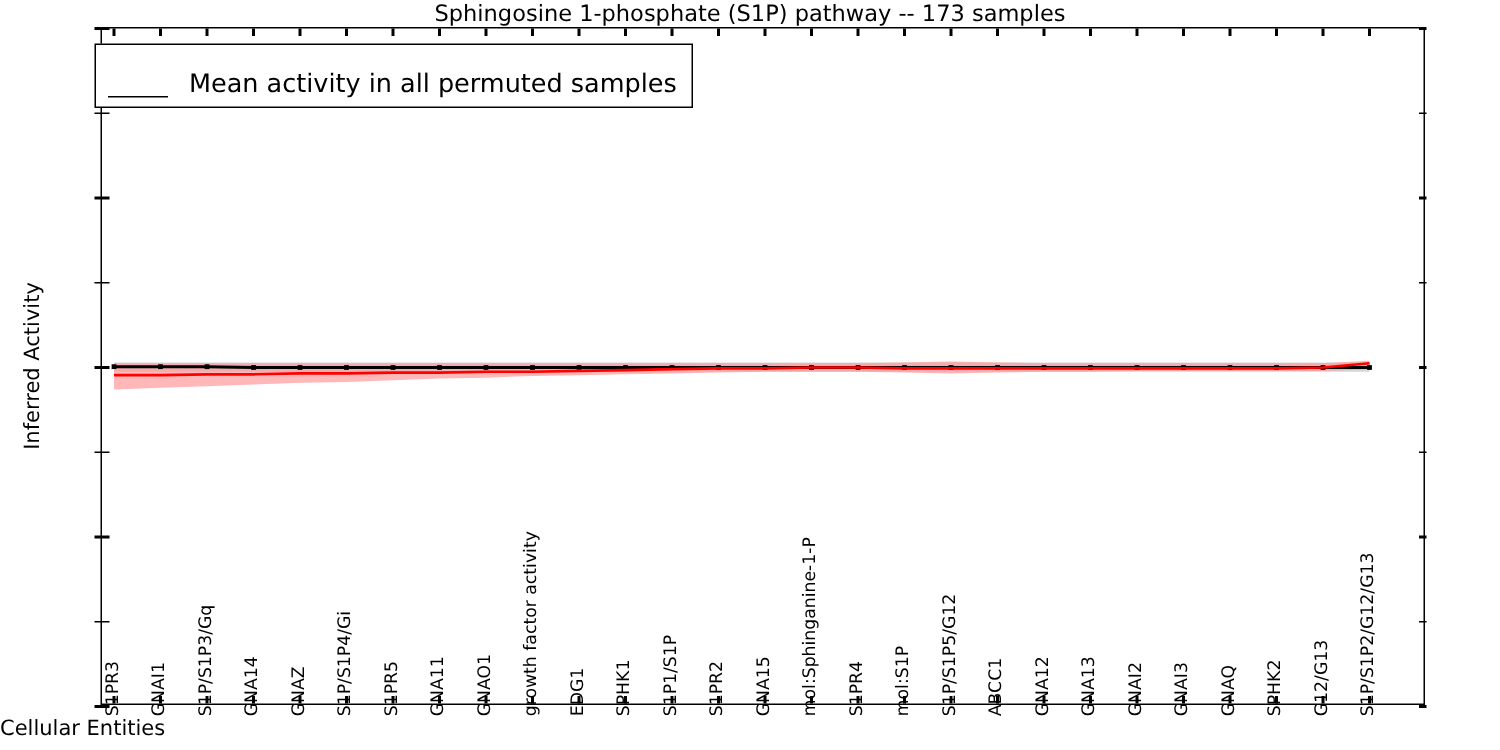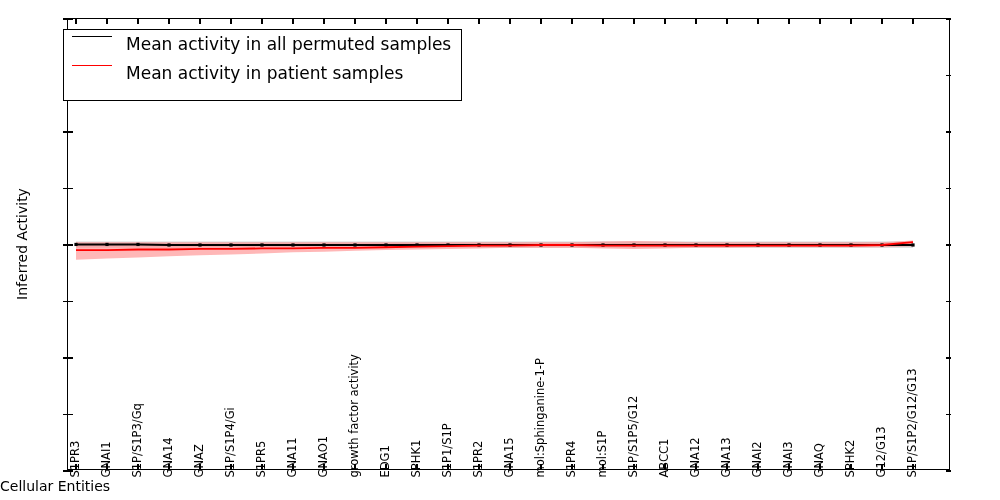--- a/index.html
+++ b/index.html
@@ -23,36 +23,37 @@
   .xtick-mark{position:absolute;bottom:0;width:1.3px;height:5px;background:#000;}
   .xtick-label{position:absolute;font-size:11.5px;line-height:11.5px;
                white-space:nowrap;transform-origin:left bottom;
                transform:rotate(-90deg);}
   .xlabel{position:absolute;left:0;top:478px;width:1000px;text-align:left;
           font-size:14px;white-space:nowrap;}
 
   
   .legend{position:absolute;left:63px;top:29px;border:1.4px solid #000;
           background:#fff;padding:6px 10px 6px 8px;box-sizing:border-box;}
-  .legend-row{display:flex;align-items:flex-start;height:29px;}
+  .legend-row{display:flex;align-items:flex-end;height:29px;}
   .legend-swatch{width:40px;height:0;border-top:1.6px solid #000;margin-right:14px;
                  flex:0 0 40px;}
   .legend-swatch.red{border-top-color:#ff0000;}
   .legend-text{font-size:17px;line-height:17px;white-space:nowrap;}
 
   
   .data-layer{position:absolute;left:0;top:0;width:883px;height:452px;
               overflow:hidden;pointer-events:none;}
   .data-layer svg{display:block;}
 </style>
 </head>
 <body>
 
 <div id="fig">
 
+  <div class="title">Sphingosine 1-phosphate (S1P) pathway -- 173 samples</div>
 
   <div class="plot-frame">
     <div class="data-layer">
       <svg id="plot-svg" width="883" height="452">
           <path d="M8,222.61L39,222.61L70,222.61L101,222.61L132,222.61L163,222.61L194,222.61L225,222.61L256,222.61L287,222.61L318,222.61L349,222.61L380,222.61L411,222.61L442,222.61L473,222.61L504,222.61L535,222.61L566,222.61L597,222.61L628,222.61L659,222.61L690,222.61L721,222.61L752,222.61L783,222.61L814,222.61L845,222.61L845,228.825L814,228.825L783,228.825L752,228.825L721,228.825L690,228.825L659,228.825L628,228.825L597,228.825L566,228.825L535,228.825L504,228.825L473,228.825L442,228.825L411,228.825L380,228.825L349,228.825L318,228.825L287,228.825L256,228.825L225,228.825L194,228.825L163,228.825L132,228.825L101,228.825L70,228.825L39,228.825L8,228.825Z" fill="#c8c8c8" fill-opacity="0.75" stroke="none"></path>
           <path d="M8,223.175L39,223.175L70,223.175L101,223.175L132,223.175L163,223.175L194,223.175L225,223.175L256,223.175L287,223.175L318,223.175L349,223.175L380,223.175L411,223.175L442,223.175L473,223.175L504,223.175L535,222.61L566,222.045L597,222.61L628,223.175L659,223.175L690,223.175L721,223.175L752,223.175L783,223.175L814,223.175L845,221.48L845,227.13L814,228.26L783,228.26L752,228.26L721,228.26L690,228.26L659,228.825L628,228.825L597,229.39000000000001L566,229.95499999999998L535,229.39000000000001L504,228.825L473,228.825L442,228.825L411,229.39000000000001L380,229.95499999999998L349,230.52L318,231.08499999999998L287,231.65L256,232.78L225,233.345L194,234.475L163,235.605L132,236.17000000000002L101,237.3L70,238.43L39,239.56L8,240.69Z" fill="#ff9999" fill-opacity="0.70" stroke="none"></path>
           <path d="M8,225.435L39,225.435L70,225.435L101,226L132,226L163,226L194,226L225,226L256,226L287,226L318,226L349,226L380,226L411,226L442,226L473,226L504,226L535,226L566,226L597,226L628,226L659,226L690,226L721,226L752,226L783,226L814,226L845,226" fill="none" stroke="#000000" stroke-width="2.0"></path>
           <rect x="6.4" y="223.835" width="3.2" height="3.2" fill="#000"></rect>
           <rect x="37.4" y="223.835" width="3.2" height="3.2" fill="#000"></rect>
           <rect x="68.4" y="223.835" width="3.2" height="3.2" fill="#000"></rect>
@@ -202,19 +203,15 @@
     <div class="ylabel">Inferred Activity</div>
   </div>
 
   <div class="xlabel">Cellular Entities</div>
 
   <div class="legend">
     <div class="legend-row">
       <span class="legend-swatch"></span>
       <span class="legend-text">Mean activity in all permuted samples</span>
     </div>
-    <div class="legend-row">
-      <span class="legend-swatch red"></span>
-      <span class="legend-text">Mean activity in patient samples</span>
-    </div>
   </div>
 
 </div>
 
 </body></html>

